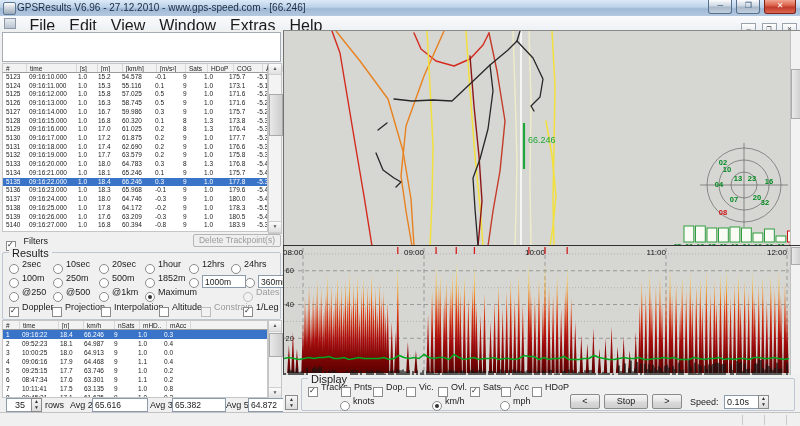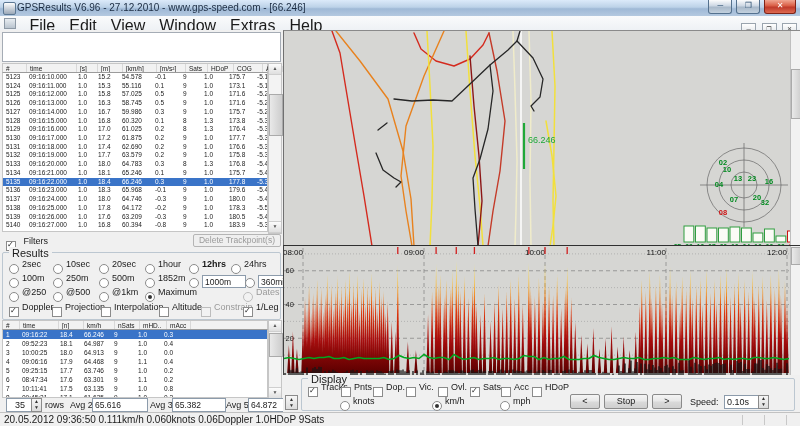--- a/index.html
+++ b/index.html
@@ -349,21 +349,21 @@
     <span class="ctl-label">Filters</span>
   </span>
   <div class="abs btn dis" style="left:193px;top:204px;width:86px;height:11px;line-height:11px;font-size:8.5px">Delete Trackpoint(s)</div>
 
   <div class="abs gb" id="results-box" style="left:2px;top:222px;width:277px;height:66px">
     <span class="gb-label">Results</span>
   <span style="position: absolute; left: 6px; top: 6px; white-space: nowrap;"><span class="rad"></span><span class="ctl-label">2sec</span></span>
       <span style="position: absolute; left: 50px; top: 6px; white-space: nowrap;"><span class="rad"></span><span class="ctl-label">10sec</span></span>
       <span style="position: absolute; left: 96px; top: 6px; white-space: nowrap;"><span class="rad"></span><span class="ctl-label">20sec</span></span>
       <span style="position: absolute; left: 142px; top: 6px; white-space: nowrap;"><span class="rad"></span><span class="ctl-label">1hour</span></span>
-      <span style="position: absolute; left: 186px; top: 6px; white-space: nowrap; font-weight: bold;"><span class="rad"></span><span class="ctl-label">12hrs</span></span>
+      <span style="position: absolute; left: 186px; top: 6px; white-space: nowrap;"><span class="rad"></span><span class="ctl-label">12hrs</span></span>
       <span style="position: absolute; left: 228px; top: 6px; white-space: nowrap;"><span class="rad"></span><span class="ctl-label">24hrs</span></span>
       <span style="position: absolute; left: 6px; top: 20px; white-space: nowrap;"><span class="rad"></span><span class="ctl-label">100m</span></span>
       <span style="position: absolute; left: 50px; top: 20px; white-space: nowrap;"><span class="rad"></span><span class="ctl-label">250m</span></span>
       <span style="position: absolute; left: 96px; top: 20px; white-space: nowrap;"><span class="rad"></span><span class="ctl-label">500m</span></span>
       <span style="position: absolute; left: 142px; top: 20px; white-space: nowrap;"><span class="rad"></span><span class="ctl-label">1852m</span></span>
       <span style="position: absolute; left: 186px; top: 20px; white-space: nowrap;"><span class="rad"></span><span class="tfield" style="display: inline-block; width: 38px; height: 9px; margin-left: 3px; vertical-align: -1px; font-size: 8.5px;">1000m</span></span>
       <span style="position: absolute; left: 242px; top: 20px; white-space: nowrap;"><span class="rad"></span><span class="tfield" style="display: inline-block; width: 38px; height: 9px; margin-left: 3px; vertical-align: -1px; font-size: 8.5px;">360min</span></span>
       <span style="position: absolute; left: 6px; top: 34px; white-space: nowrap;"><span class="rad"></span><span class="ctl-label">@250</span></span>
       <span style="position: absolute; left: 50px; top: 34px; white-space: nowrap;"><span class="rad"></span><span class="ctl-label">@500</span></span>
       <span style="position: absolute; left: 96px; top: 34px; white-space: nowrap;"><span class="rad"></span><span class="ctl-label">@1km</span></span>
@@ -759,17 +759,16 @@
       <div class="btn" style="position: absolute; left: 268px; top: 15px; width: 28px; height: 13px; line-height: 13px;">&lt;</div>
       <div class="btn" style="position: absolute; left: 302px; top: 15px; width: 42px; height: 13px; line-height: 13px;">Stop</div>
       <div class="btn" style="position: absolute; left: 350px; top: 15px; width: 28px; height: 13px; line-height: 13px;">&gt;</div>
       <div style="position: absolute; left: 388px; top: 18px; font-size: 9px;">Speed:</div>
       <div class="tfield" style="position: absolute; left: 422px; top: 16px; width: 30px; height: 10px;">0.10s</div>
       <div class="spin" style="position: absolute; left: 456px; top: 16px; width: 9px; height: 12px; line-height: 5.5px;">▲<br>▼</div>
     </div>
 </div>
 
 <div class="abs statusbar">
-  <span style="position:absolute;left:4px;top:1px">20.05.2012 09:36:50   0.111km/h   0.060knots   0.06Doppler   1.0HDoP   9Sats</span>
   <span class="status-div" style="left:742px"></span>
   <span class="status-div" style="left:764px"></span>
   <span class="status-div" style="left:786px"></span>
 </div>
 
 </body></html>

